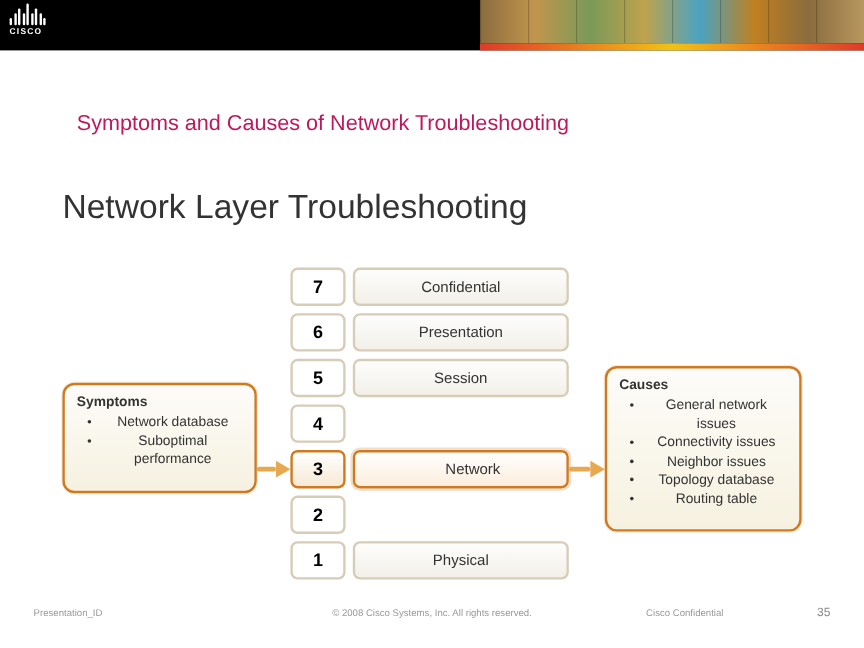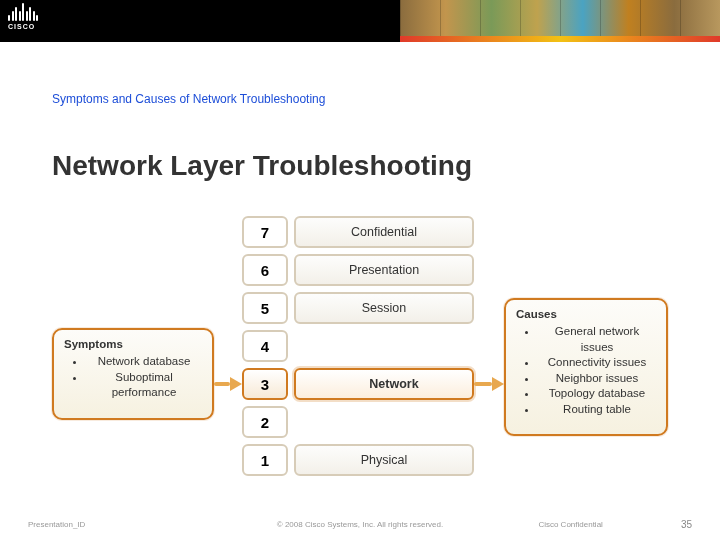--- a/index.html
+++ b/index.html
@@ -6,46 +6,46 @@
   body { width: 720px; height: 540px; background: #fff; font-family: Arial, sans-serif; position: relative; overflow: hidden; }
   .topbar { width: 100%; height: 42px; background: #000; position: relative; }
   .cisco-logo { position: absolute; left: 8px; top: 3px; color: #fff; font-size: 7px; letter-spacing: 1px; font-weight: bold; }
   .cisco-logo .bars { display: flex; gap: 1.5px; height: 18px; align-items: flex-end; margin-bottom: 2px; }
   .cisco-logo .bars span { width: 2px; background: #fff; border-radius: 1px; }
   .photoband { position: absolute; right: 0; top: 0; width: 320px; height: 36px; background: linear-gradient(90deg, #8a6c3e, #c2954d, #7a9a58, #bfa24e, #4aa3c2, #c08020, #8a6c3e, #b8985e); display: flex; }
   .photoband div { flex: 1; border-left: 1px solid rgba(0,0,0,.2); }
   .photoband-accent { position: absolute; right: 0; top: 36px; width: 320px; height: 6px; background: linear-gradient(90deg, #e03a2a, #f2c114, #e03a2a); }
 
   .content { padding: 18px 52px 0 52px; }
-  .subtitle { font-size: 12px; color: #1d4ed8; margin-bottom: 2px; padding-top: 32px; }
-  .title { font-size: 28px; color: #333; font-weight: 700; margin-bottom: 30px; margin-top: 44px; }
+  .subtitle { font-size: 18px; color: #be185d; margin-bottom: 2px; padding-top: 32px; margin-left: 12px; }
+  .title { font-size: 28px; color: #333; font-weight: 400; margin-bottom: 30px; margin-top: 44px; }
 
   .diagram { position: relative; width: 100%; height: 310px; }
 
   .stack { position: absolute; left: 190px; top: 4px; width: 232px; }
   .layer { display: flex; margin-bottom: 6px; height: 32px; }
   .layernum { width: 46px; background: #fff; border: 2px solid #d7ccb8; border-radius: 6px; display: flex; align-items: center; justify-content: center; font-weight: bold; font-size: 15px; margin-right: 6px; box-shadow: inset 0 1px 0 #fff; }
   .layername { flex: 1; background: linear-gradient(#fdfdfc,#f3f0e9); border: 2px solid #d7ccb8; border-radius: 6px; display: flex; align-items: center; justify-content: center; font-size: 12.5px; color: #333; }
   .layer.hi .layernum { border-color: #d07a20; background: linear-gradient(#fff,#f7e9d5); }
-  .layer.hi .layername { border-color: #d07a20; background: linear-gradient(#fff,#fceedd); font-weight: 700; outline: 2px solid rgba(208,122,32,.25); outline-offset: 0; padding-left: 20px; }
+  .layer.hi .layername { border-color: #d07a20; background: linear-gradient(#fff,#fceedd); font-weight: 400; outline: 2px solid rgba(208,122,32,.25); outline-offset: 0; padding-left: 20px; }
 
   .sidebox { position: absolute; background: linear-gradient(#fdfcf9,#f6f1e0); border: 2px solid #d07a20; border-radius: 10px; padding: 8px 10px 17px 10px; font-size: 11.5px; color: #333; box-shadow: 0 0 0 1px rgba(208,122,32,.15); }
   .sidebox .hdr { font-weight: bold; margin-bottom: 4px; }
   .sidebox ul { list-style: disc; padding-left: 22px; text-align: center; }
   .sidebox li { margin-bottom: 0; line-height: 1.35; }
-  .symptoms { left: 0; top: 116px; width: 162px; }
+  .symptoms { left: 0; top: 100px; width: 162px; }
   .causes { left: 452px; top: 86px; width: 164px; }
 
   .arrow { position: absolute; height: 0; top: 164px; }
   .arrow::before { content: ""; position: absolute; top: 50%; left: 0; right: 12px; height: 4px; background: #e8a84f; transform: translateY(-50%); border-radius: 2px; }
   .arrow::after { content: ""; position: absolute; right: 0; top: 50%; transform: translateY(-50%); border-left: 12px solid #e8a84f; border-top: 7px solid transparent; border-bottom: 7px solid transparent; }
   .arrow.left { left: 162px; width: 28px; top: 172px; }
   .arrow.right { left: 422px; width: 30px; top: 172px; }
 
-  .footer { position: absolute; bottom: 10px; left: 0; width: 100%; padding: 0 28px; display: flex; justify-content: space-between; align-items: center; font-size: 8px; color: #999; text-align: center; }
+  .footer { position: absolute; bottom: 24px; left: 0; width: 100%; padding: 0 28px; display: flex; justify-content: space-between; align-items: center; font-size: 8px; color: #999; text-align: center; }
   .footer .mid { position: absolute; left: 50%; transform: translateX(-50%); }
   .footer .pagenum { font-size: 10px; color: #888; }
 </style>
 </head>
 <body>
 
 <div class="topbar">
   <div class="cisco-logo">
     <div class="bars">
       <span style="height:6px"></span>

